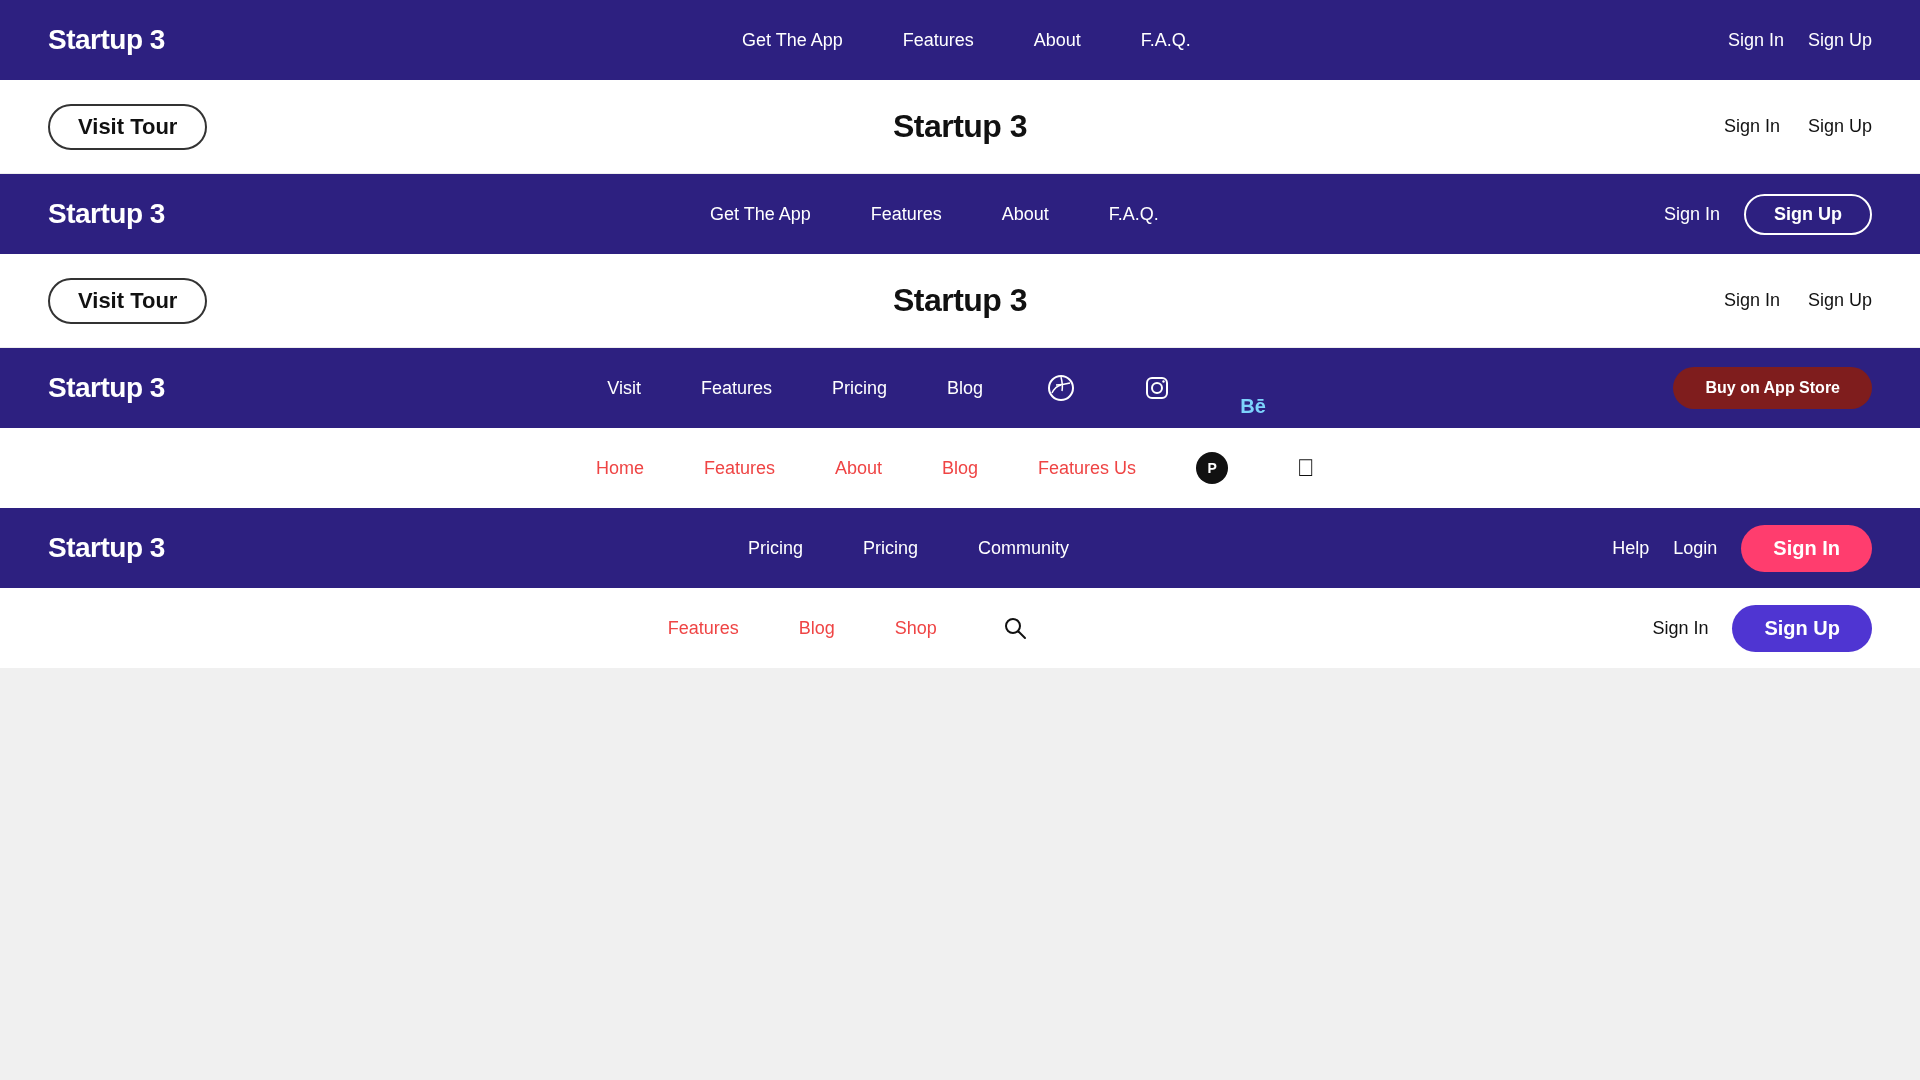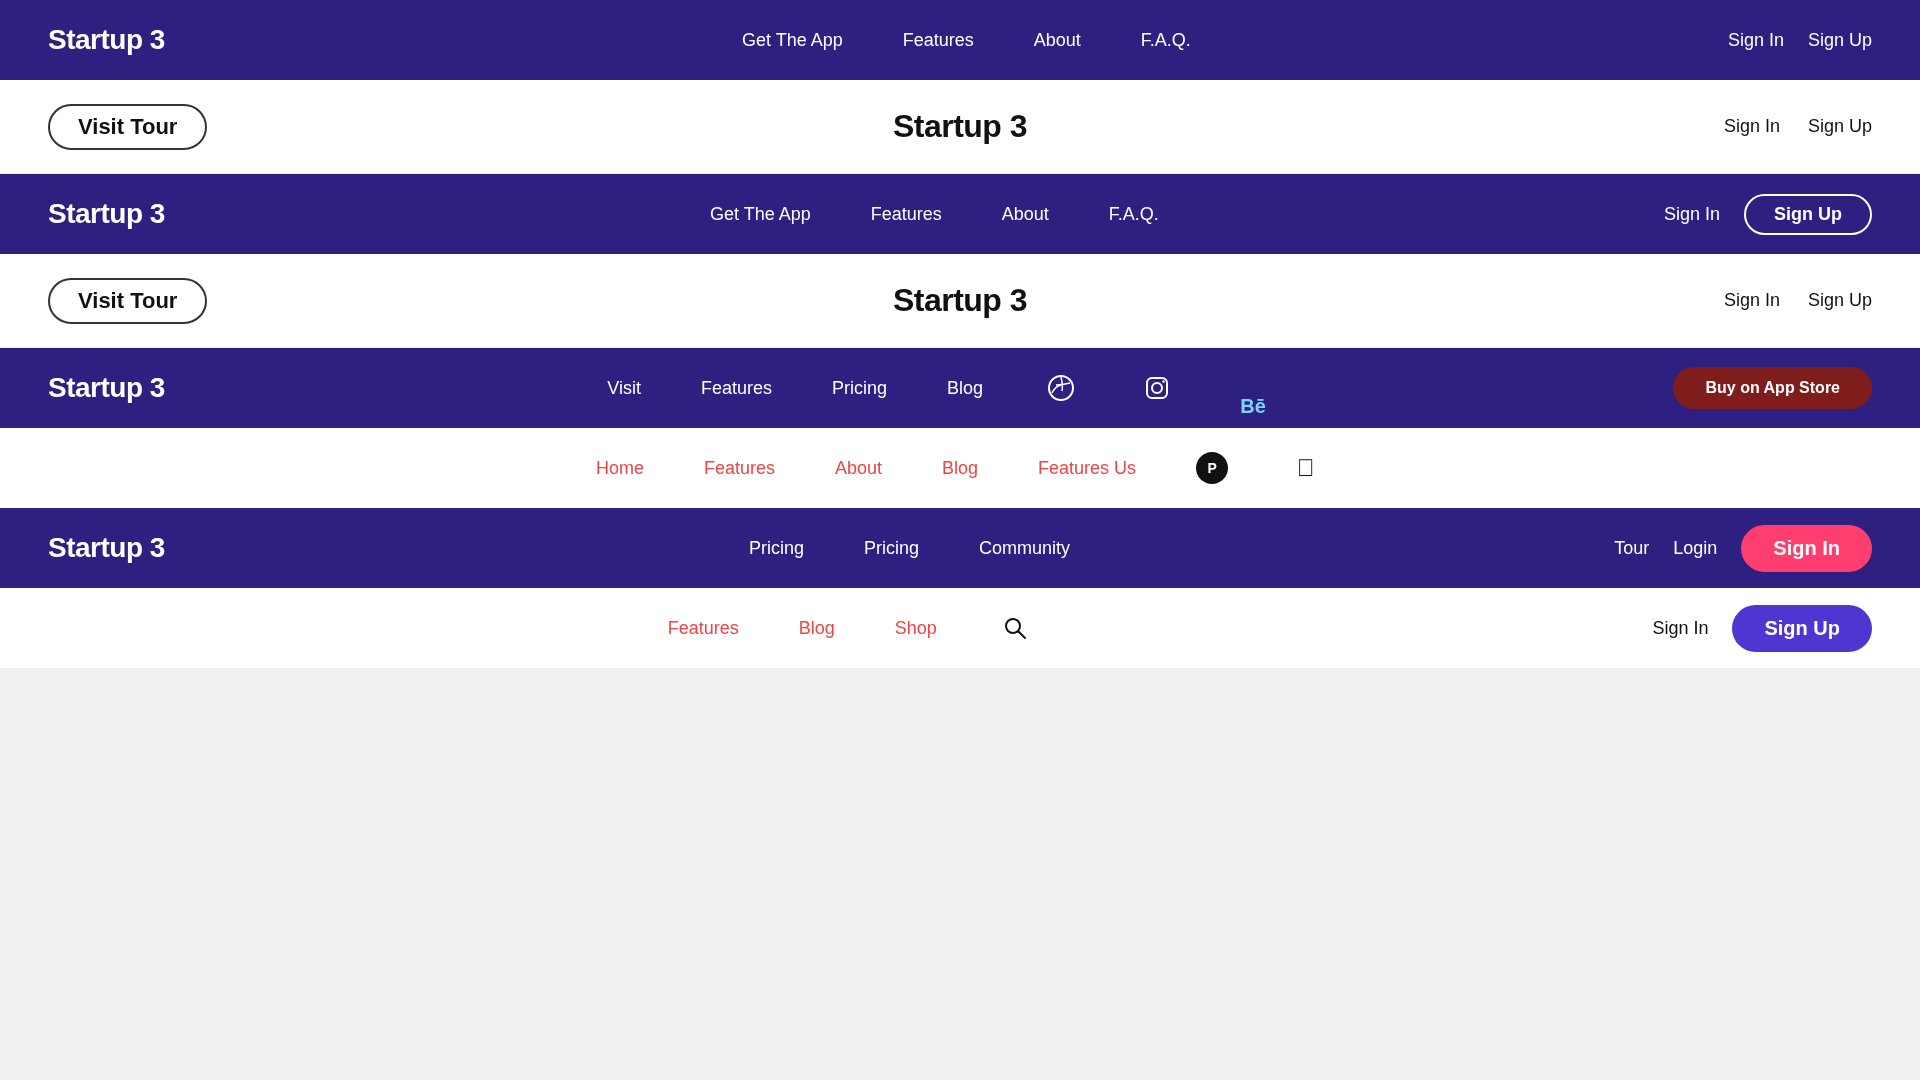--- a/index.html
+++ b/index.html
@@ -281,21 +281,21 @@
 </nav>
 
 <nav class="navbar dark">
   <span class="brand">Startup 3</span>
   <div class="nav-links">
     <span class="nav-link">Pricing</span>
     <span class="nav-link">Pricing</span>
     <span class="nav-link">Community</span>
   </div>
   <div class="nav-right">
-    <span class="btn-text">Tour</span>
+    <span class="btn-text">Help</span>
     <span class="btn-text">Login</span>
     <button class="btn-pink">Sign In</button>
   </div>
 </nav>
 
 <nav class="navbar light">
   <div class="nav-links">
     <span class="nav-link">Features</span>
     <span class="nav-link">Blog</span>
     <span class="nav-link">Shop</span>

